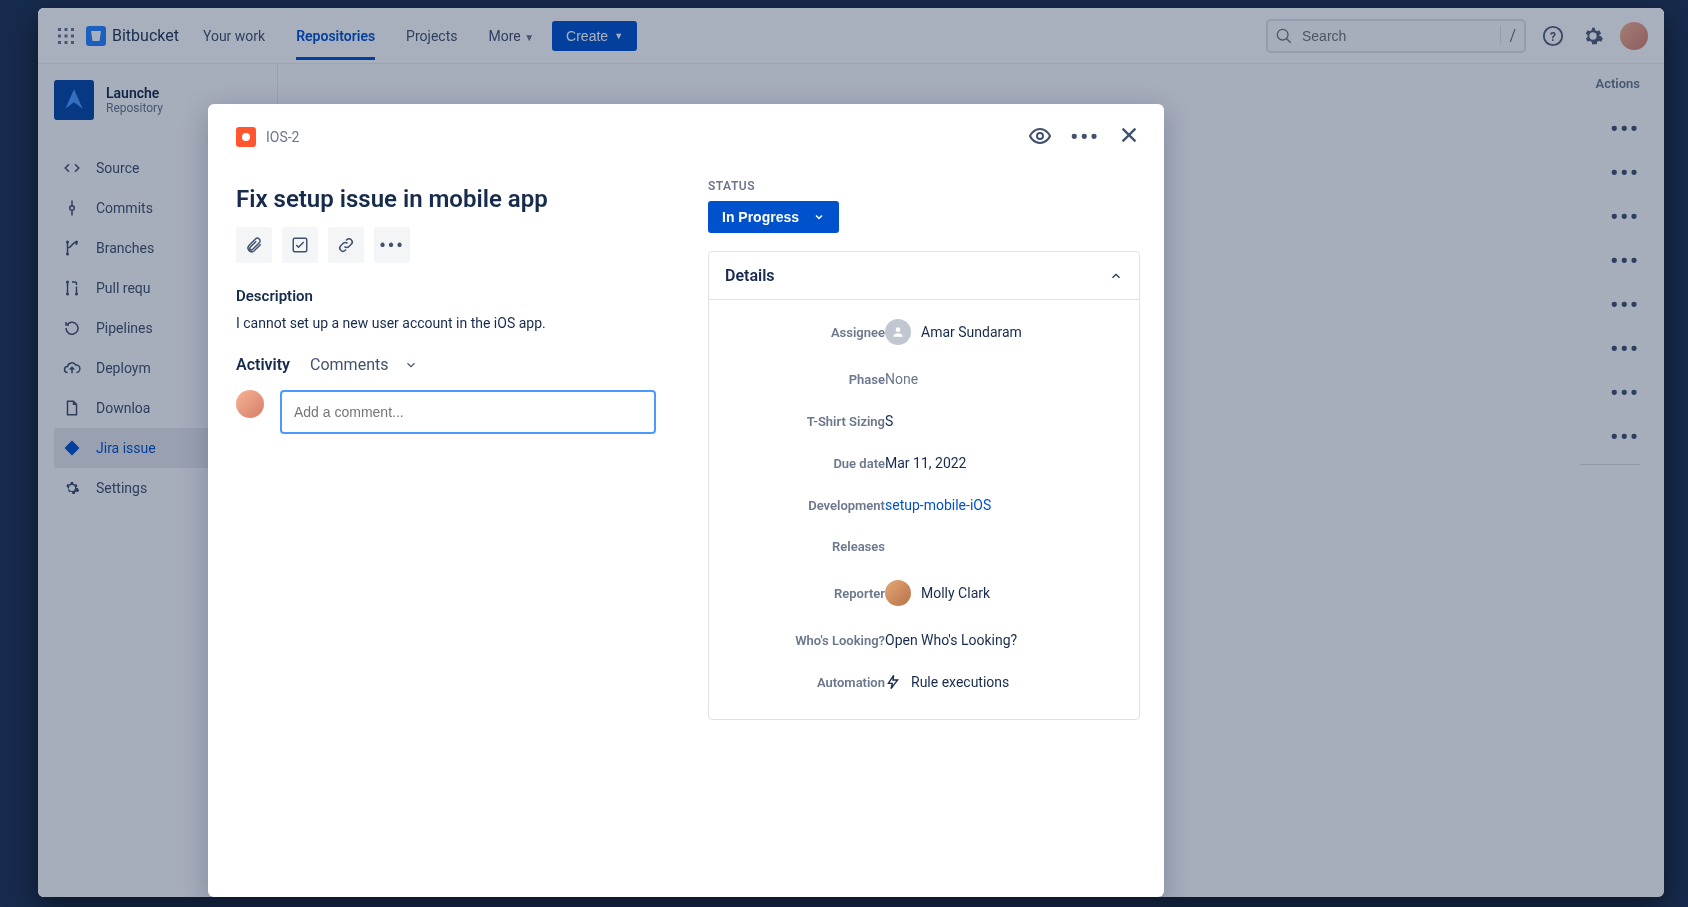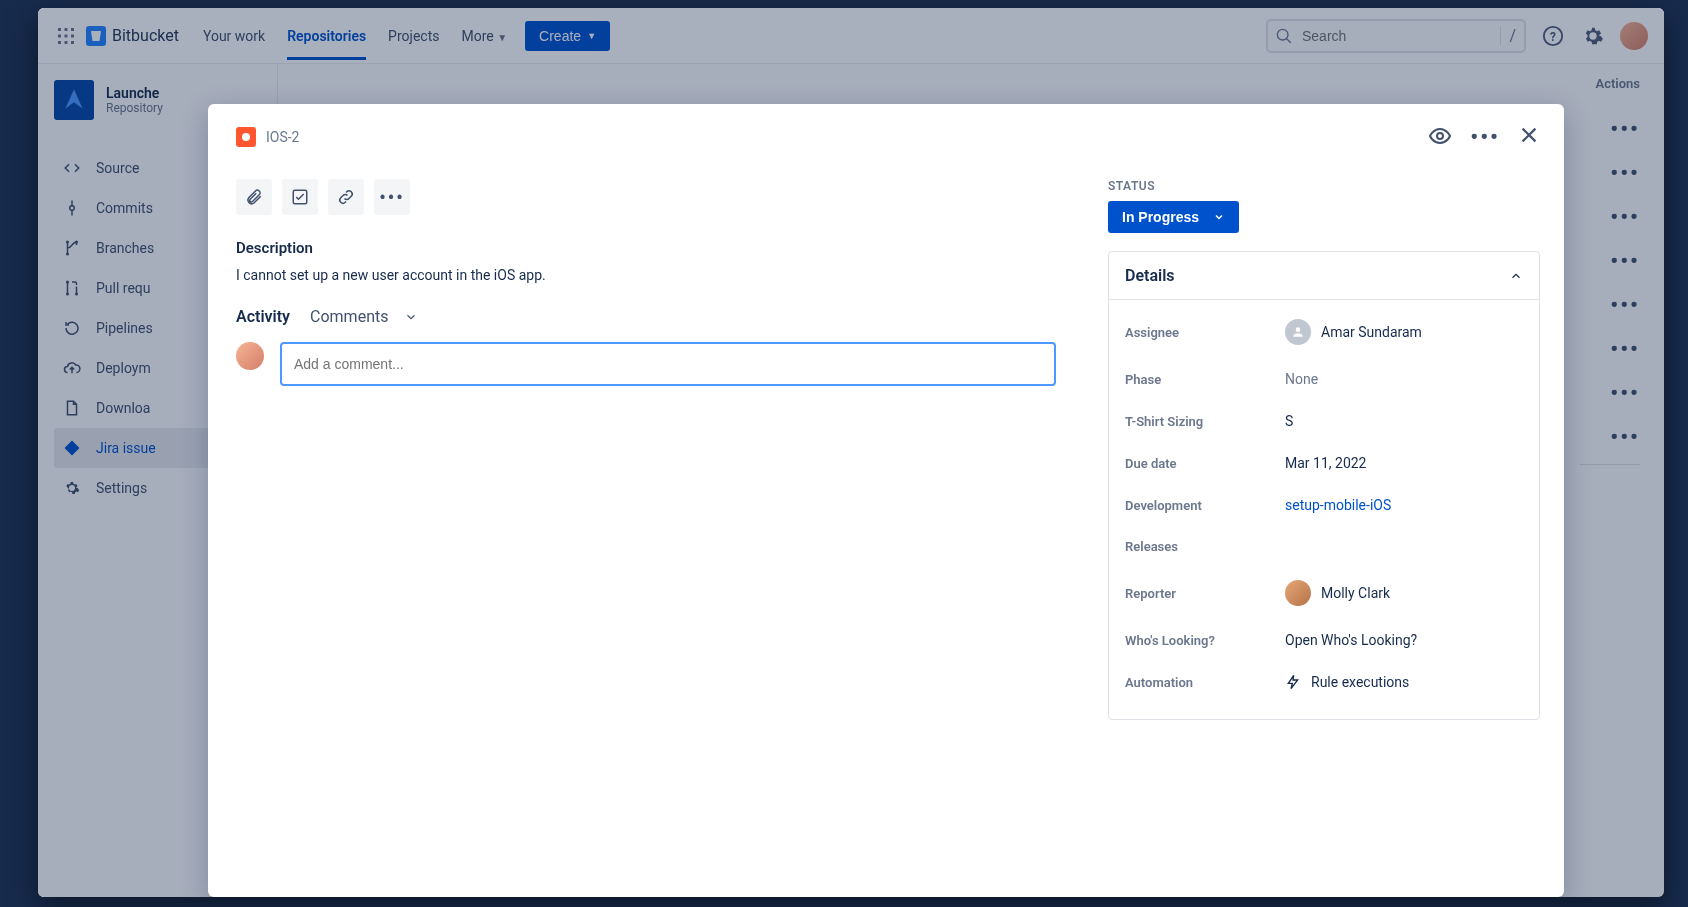--- a/index.html
+++ b/index.html
@@ -4,21 +4,21 @@
 <style>
 * { box-sizing: border-box; margin: 0; padding: 0; }
 html, body { height: 100%; font-family: -apple-system, BlinkMacSystemFont, "Segoe UI", Roboto, Helvetica, Arial, sans-serif; }
 body { background: #172b4d; overflow: hidden; }
 .frame { position: absolute; left: 38px; top: 8px; right: 24px; bottom: 10px; background: #fafbfc; border-radius: 6px; box-shadow: 0 10px 30px rgba(0,0,0,0.5); overflow: hidden; }
 .overlay-dim { position: absolute; inset: 0; background: rgba(9,30,66,0.35); pointer-events: none; }
 .topbar { height: 56px; background: #fff; display: flex; align-items: center; padding: 0 16px; border-bottom: 1px solid rgba(9,30,66,0.08); }
 .app-switcher { width: 24px; height: 24px; color: #6b778c; display: flex; align-items: center; justify-content: center; }
 .brand { display: flex; align-items: center; margin-left: 8px; font-weight: 400; color: #253858; }
 .brand-logo { width: 20px; height: 20px; background: #2684ff; border-radius: 3px; margin-right: 6px; display: inline-flex; align-items: center; justify-content: center; color: #fff; font-size: 12px; }
-.nav { display: flex; gap: 22px; margin-left: 24px; }
+.nav { display: flex; gap: 31px; margin-left: 24px; }
 .nav a { color: #42526e; font-size: 14px; text-decoration: none; padding: 16px 0; }
 .nav a.active { color: #0052cc; font-weight: 600; border-bottom: 3px solid #0052cc; padding-bottom: 13px; }
 .create-btn { background: #0052cc; color: #fff; border: none; border-radius: 3px; padding: 7px 14px; font-size: 14px; font-weight: 500; display: inline-flex; align-items: center; gap: 6px; margin-left: 18px; }
 .topbar-right { margin-left: auto; display: flex; align-items: center; gap: 14px; }
 .search-box { width: 260px; height: 34px; border: 2px solid #dfe1e6; border-radius: 5px; display: flex; align-items: center; padding: 0 8px; color: #6b778c; background: #fafbfc; }
 .search-box input { border: none; outline: none; background: transparent; flex: 1; font-size: 14px; margin-left: 10px; }
 .search-slash { border-left: 1px solid #dfe1e6; padding-left: 8px; color: #6b778c; }
 .top-icon { color: #505f79; width: 26px; height: 26px; display: flex; align-items: center; justify-content: center; }
 .avatar-top { width: 28px; height: 28px; border-radius: 50%; background: linear-gradient(135deg,#f7b494,#d47e6a); display: inline-block; }
 .body { position: absolute; top: 56px; left: 0; right: 0; bottom: 0; display: flex; }
@@ -30,21 +30,21 @@
 .sb-list { margin-top: 16px; list-style: none; }
 .sb-item { display: flex; align-items: center; gap: 14px; padding: 10px 8px; color: #42526e; font-size: 14px; border-radius: 3px; }
 .sb-item .ic { width: 20px; height: 20px; display: inline-flex; align-items: center; justify-content: center; color: #42526e; }
 .sb-item.active { background: rgba(9,30,66,0.08); color: #0052cc; }
 .sb-item.active .ic { color: #0052cc; }
 .main { flex: 1; position: relative; }
 .actions-label { position: absolute; right: 24px; top: 12px; color: #6b778c; font-size: 13px; font-weight: 600; }
 .action-dots { position: absolute; right: 24px; color: #42526e; font-size: 22px; font-weight: 700; letter-spacing: 2px; }
 .row-divider { position: absolute; right: 24px; width: 60px; border-top: 1px solid rgba(9,30,66,0.13); }
 
-.modal { position: absolute; left: 170px; top: 96px; width: 1356px; bottom: 0; background: #fff; border-radius: 6px; box-shadow: 0 8px 28px rgba(9,30,66,0.25); z-index: 50; display: flex; flex-direction: column; }
+.modal { position: absolute; left: 170px; top: 96px; width: 956px; bottom: 0; background: #fff; border-radius: 6px; box-shadow: 0 8px 28px rgba(9,30,66,0.25); z-index: 50; display: flex; flex-direction: column; }
 .modal-inner { display: flex; flex: 1; overflow: hidden; }
 .modal-left { flex: 1; padding: 24px 28px; }
 .modal-right { width: 480px; padding: 24px 24px 0 24px; }
 .modal-top { display: flex; justify-content: space-between; align-items: center; padding: 20px 24px 6px 28px; }
 .issue-key-row { display: flex; align-items: center; gap: 10px; }
 .issue-type-icon { width: 20px; height: 20px; background: #ff5630; border-radius: 3px; display: flex; align-items: center; justify-content: center; }
 .issue-key { color: #6b778c; font-size: 14px; }
 .modal-top-right { display: flex; gap: 18px; color: #42526e; }
 .modal-top-right > * { cursor: pointer; }
 .issue-title { font-size: 24px; font-weight: 600; color: #172b4d; margin: 6px 0 14px; }
@@ -56,21 +56,21 @@
 .act-label { font-weight: 600; color: #172b4d; }
 .act-tab { color: #42526e; display: inline-flex; align-items: center; gap: 16px; text-align: center; }
 .comment-row { display: flex; gap: 16px; margin-top: 16px; }
 .avatar-sm { width: 28px; height: 28px; border-radius: 50%; background: linear-gradient(135deg,#f7b494,#d47e6a); }
 .comment-input { flex: 1; height: 44px; border: 2px solid #4c9aff; border-radius: 4px; padding: 0 12px; font-size: 14px; outline: none; }
 .status-label { color: #6b778c; font-size: 12px; font-weight: 600; letter-spacing: 0.5px; }
 .status-btn { background: #0052cc; color: #ffffff; border: none; border-radius: 3px; padding: 8px 14px; font-size: 14px; font-weight: 600; display: inline-flex; align-items: center; gap: 14px; margin-top: 8px; }
 .details-box { border: 1px solid #dfe1e6; border-radius: 4px; margin-top: 18px; }
 .details-head { display: flex; justify-content: space-between; align-items: center; padding: 14px 16px; font-weight: 600; color: #172b4d; border-bottom: 1px solid #dfe1e6; }
 .details-body { padding: 6px 16px 16px; }
-.drow { display: flex; align-items: center; padding: 13px 0; font-size: 14px; }
+.drow { display: flex; align-items: center; padding: 13px 0; font-size: 14px; text-align: right; }
 .dlabel { width: 160px; color: #6b778c; font-weight: 600; font-size: 13px; }
 .dval { color: #172b4d; display: flex; align-items: center; gap: 10px; }
 .dval.link { color: #0052cc; }
 .avatar-gray { width: 26px; height: 26px; border-radius: 50%; background: #c1c7d0; display: inline-flex; align-items: center; justify-content: center; color: #fff; }
 .avatar-img { width: 26px; height: 26px; border-radius: 50%; background: linear-gradient(135deg,#e6a879,#b57246); }
 svg { display: block; }
 </style>
 </head>
 <body>
 
@@ -264,20 +264,21 @@
         <span style="font-size:22px;font-weight:700;letter-spacing:2px">•••</span>
         <span>
             <svg width="22" height="22" viewBox="0 0 24 24">
               <path stroke="currentColor" stroke-width="2.5" d="M5 5l14 14M19 5L5 19"></path>
             </svg>
           </span>
       </div>
     </div>
     <div class="modal-inner">
       <div class="modal-left">
+        <div class="issue-title">Fix setup issue in mobile app</div>
         <div class="toolbar">
           <div class="tool">
               <svg width="18" height="18" viewBox="0 0 24 24">
                 <path fill="none" stroke="currentColor" stroke-width="2" d="M21 11l-9 9a5 5 0 0 1-7-7l9-9a3.5 3.5 0 0 1 5 5l-9 9a2 2 0 0 1-3-3l8-8"></path>
               </svg>
             </div>
           <div class="tool">
               <svg width="18" height="18" viewBox="0 0 24 24">
                 <rect x="3" y="3" width="18" height="18" rx="2" fill="none" stroke="currentColor" stroke-width="2"></rect>
                 <path stroke="currentColor" stroke-width="2" fill="none" d="M7 12l3 3 7-7"></path>

